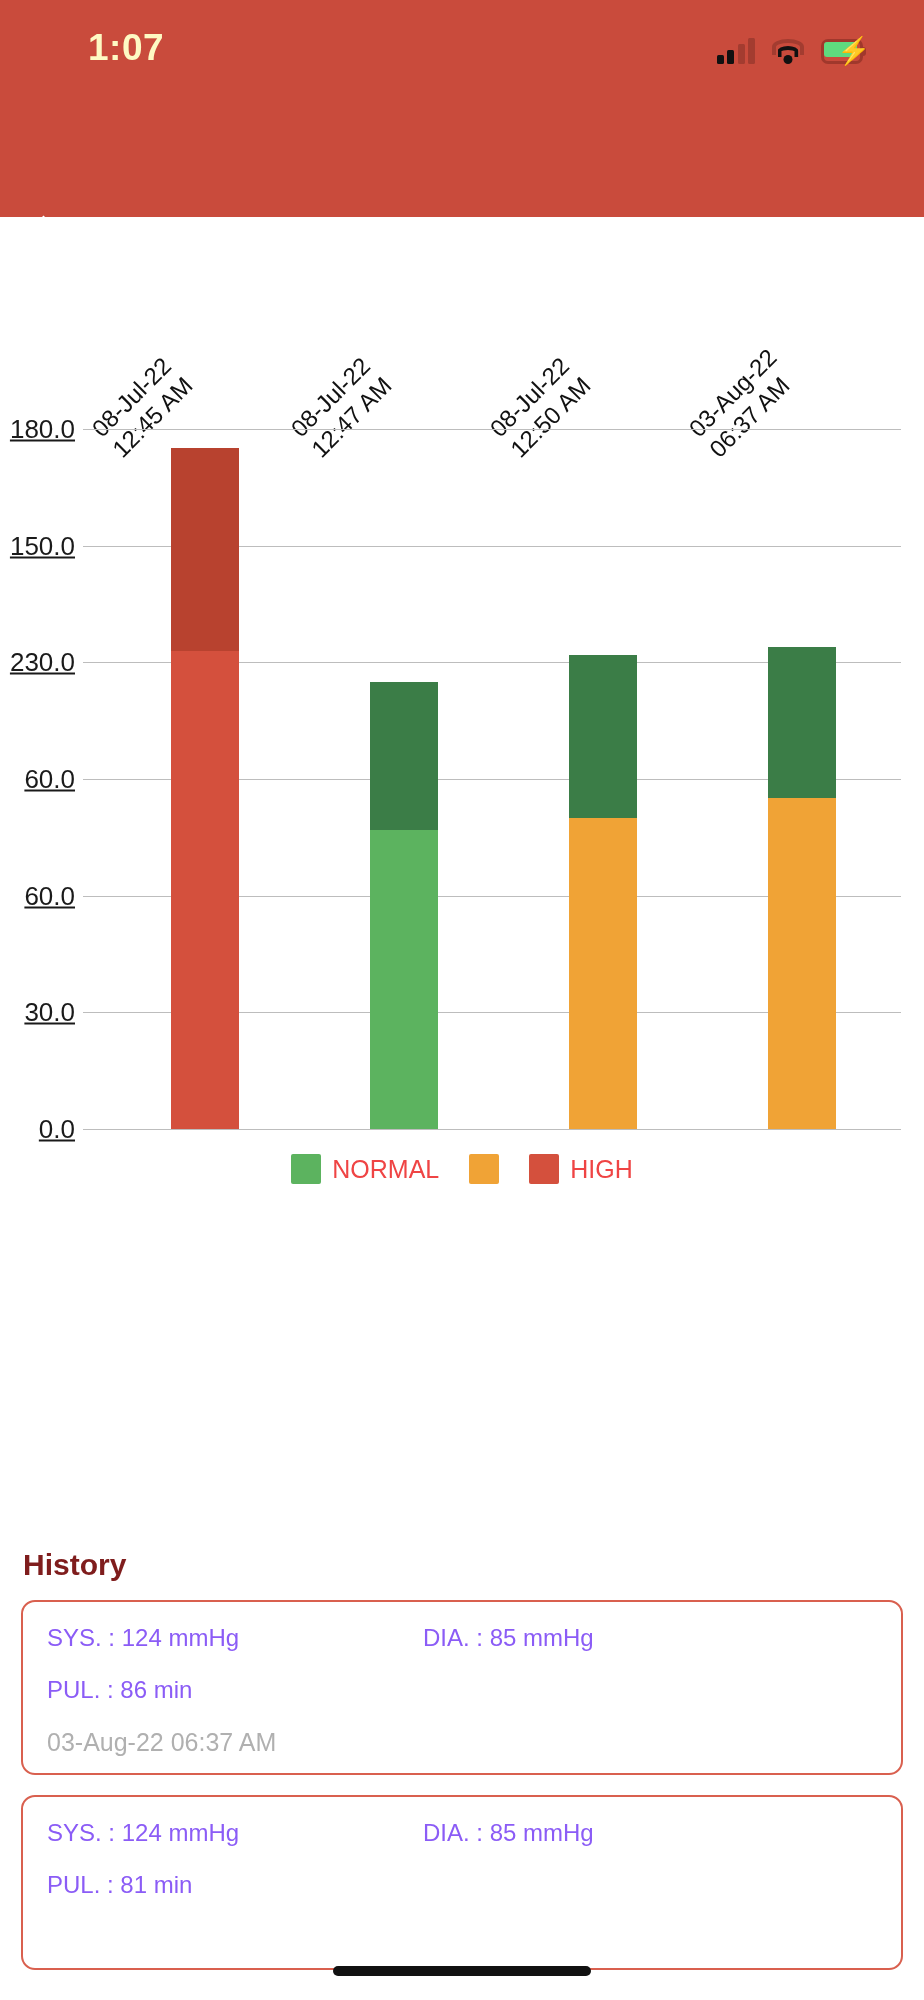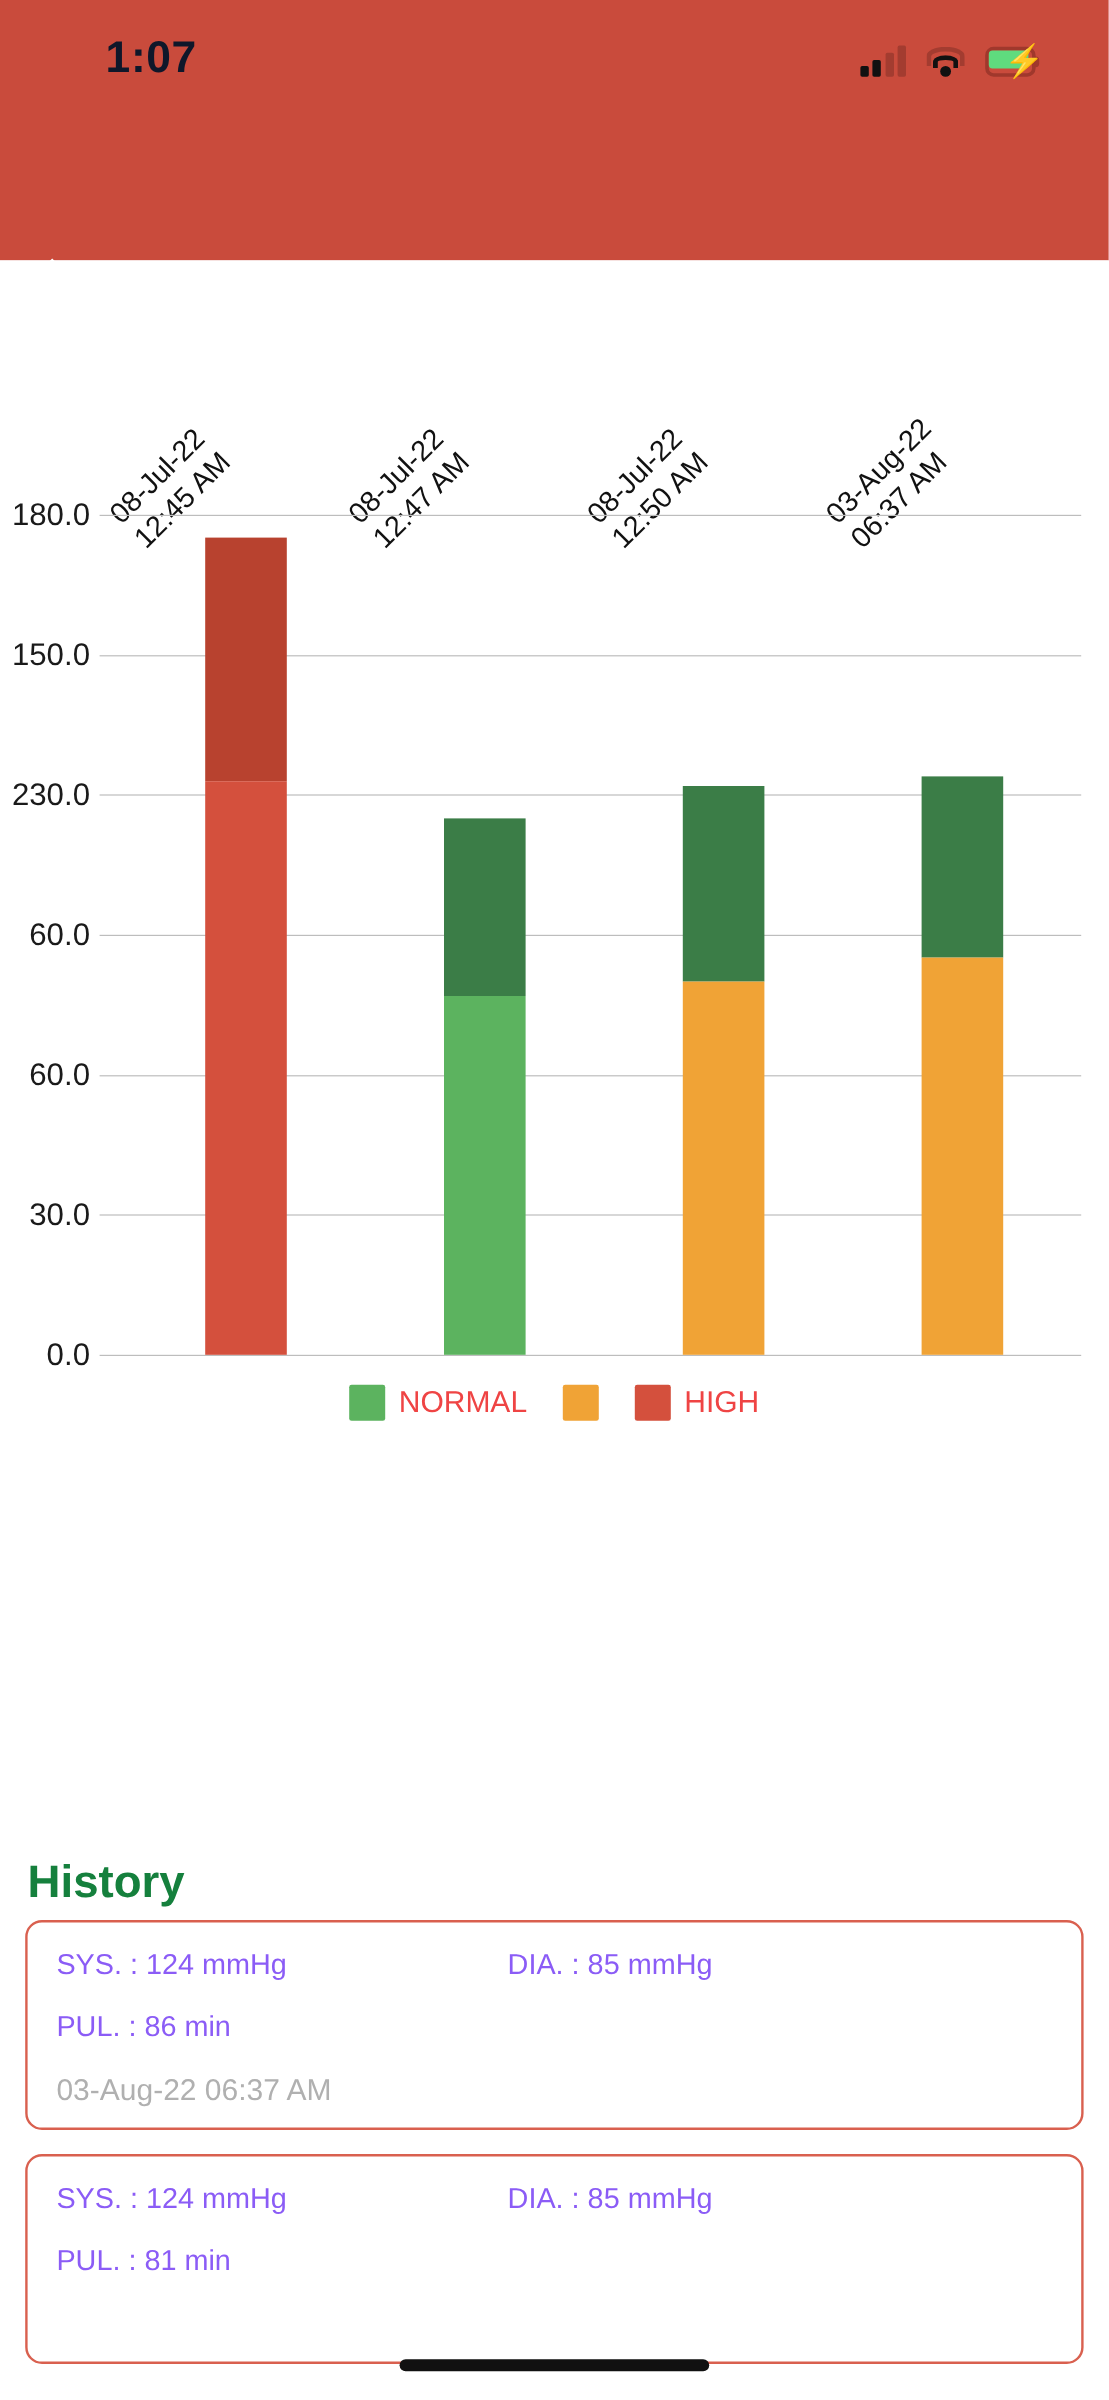--- a/index.html
+++ b/index.html
@@ -14,21 +14,21 @@
   
   .header-band {
     position: absolute; top: 0; left: 0; width: 924px; height: 217px;
     background: #c94b3c;
   }
   .statusbar {
     position: absolute; top: 0; left: 0; width: 924px; height: 85px;
   }
   .clock {
     position: absolute; left: 88px; top: 27px;
-    font-size: 37px; font-weight: 700; color: #0f172a; letter-spacing: .5px;
+    font-size: 37px; font-weight: 700; color: #fef9c3; letter-spacing: .5px;
   }
   .status-icons {
     position: absolute; right: 58px; top: 28px;
     display: flex; align-items: flex-end; gap: 17px; height: 36px;
   }
   .signal { display: flex; align-items: flex-end; gap: 3.5px; height: 26px; }
   .signal i { display:block; width: 7px; background:#111; border-radius: 1.5px; }
   .signal i:nth-child(1){ height: 9px; }
   .signal i:nth-child(2){ height: 14px; }
   .signal i:nth-child(3){ height: 20px; background:#a33c30; }
@@ -85,41 +85,41 @@
   }
 
   .plot {
     position:absolute; left: 105px; top: 212px; width: 796px; height: 700px;
   }
   .gridline {
     position:absolute; left:-22px; width: 818px; height:1px; background:#bdbdbd;
   }
   .ytick {
     position:absolute; right: 100%; margin-right: 30px; transform: translateY(-50%);
-    font-size: 26px; color:#1a1a1a; white-space:nowrap;
+    font-size: 26px; color:#1a1a1a; white-space:nowrap;text-decoration:underline;
   }
   .bar {
     position:absolute; bottom: 0; width: 68px;
     display:flex; flex-direction: column; justify-content: flex-end;
   }
   .seg-top, .seg-bot { width:100%; }
 
   .legend {
     position:absolute; left: 0; top: 930px; width: 924px; height: 44px;
     display:flex; align-items:center; justify-content:center; gap: 0;
   }
   .legend-item { display:flex; align-items:center; gap: 11px; margin-right: 30px; }
   .legend-item:last-child { margin-right: 0; }
   .swatch { width: 30px; height: 30px; border-radius: 2px; display:block; }
   .legend-label { font-size: 25px; color:#ef4444; white-space: nowrap; }
 
   
   .history-title {
     position:absolute; left: 23px; top: 1548px;
-    font-size: 38px; font-weight: 700; color: #15803d;
+    font-size: 30px; font-weight: 700; color: #7f1d1d;
   }
   .card {
     position:absolute; left: 21px; width: 882px;
     border: 2px solid #d9604f; border-radius: 14px; background:#fff;
   }
   .card-row { position:absolute; font-size: 24px; color:#8b5cf6; white-space:nowrap; }
   .card-date { position:absolute; font-size: 25px; color: #b0b0b0; white-space:nowrap; }
 
   .home-indicator {
     position:absolute; left:50%; transform:translateX(-50%);

